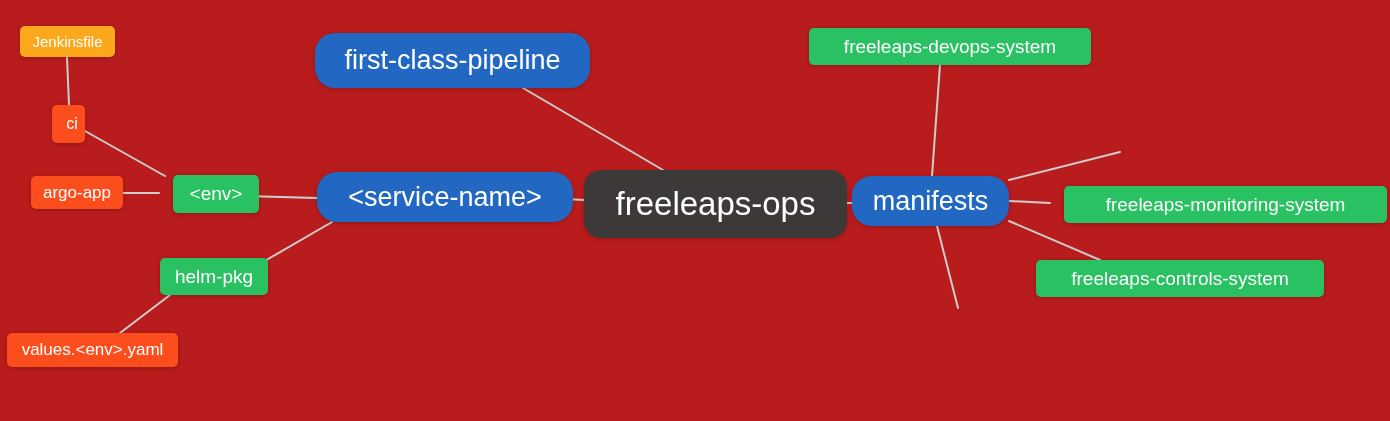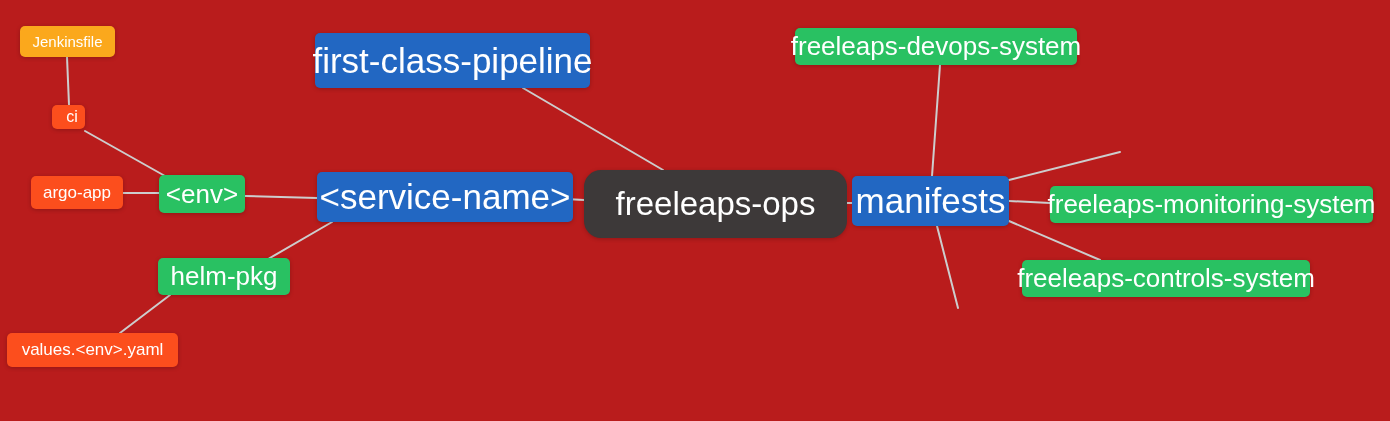--- a/index.html
+++ b/index.html
@@ -26,22 +26,22 @@
     box-sizing: border-box;
   }
   .blue  { background: #2267c2; }
   .green { background: #29c162; }
   .amber { background: #fba81c; }
   .red   { background: #fc4e1d; }
   .dark  { background: #3d3939; }
   .f15 { font-size: 15px; }
   .f16 { font-size: 16px; }
   .f17 { font-size: 17px; }
-  .f21 { font-size: 26px; }
-  .f29 { font-size: 35px; }
+  .f21 { font-size: 19px; margin-left: 14px; }
+  .f29 { font-size: 27px; border-radius: 20px; }
   .f33 { font-size: 33px; }
 </style>
 </head>
 <body>
 
 <div class="canvas">
 
   <svg class="edges" viewBox="0 0 1390 421" xmlns="http://www.w3.org/2000/svg">
     <line x1="67" y1="57" x2="69" y2="105"></line>
     <line x1="85" y1="131" x2="165" y2="176"></line>
@@ -54,27 +54,27 @@
     <line x1="847" y1="203" x2="852" y2="203"></line>
     <line x1="932" y1="176" x2="940" y2="65"></line>
     <line x1="1009" y1="180" x2="1120" y2="152"></line>
     <line x1="1009" y1="201" x2="1050" y2="203"></line>
     <line x1="1009" y1="221" x2="1100" y2="260"></line>
     <line x1="937" y1="226" x2="958" y2="308"></line>
   </svg>
 
   <div class="node amber f15" style="left:20px;  top:26px;  width:95px;  height:31px;">Jenkinsfile</div>
 
-  <div class="node red f16" style="left:52px;  top:105px; width:33px;  height:24px;padding-left:7px;">ci</div>
+  <div class="node red f16" style="left:52px;  top:105px; width:33px;  height:38px;padding-left:7px;">ci</div>
 
   <div class="node red f17" style="left:31px;  top:176px; width:92px;  height:33px;">argo-app</div>
 
   <div class="node green f21" style="left:159px; top:175px; width:86px;  height:38px;">&lt;env&gt;</div>
 
-  <div class="node green f21" style="left:158px; top:258px; width:132px; height:37px;">helm-pkg</div>
+  <div class="node green f21" style="left:146px; top:258px; width:108px; height:37px;">helm-pkg</div>
 
   <div class="node red f17" style="left:7px;   top:333px; width:171px; height:34px;">values.&lt;env&gt;.yaml</div>
 
   <div class="node blue f29" style="left:315px; top:33px;  width:275px; height:55px;">first-class-pipeline</div>
 
   <div class="node blue f29" style="left:317px; top:172px; width:256px; height:50px;">&lt;service-name&gt;</div>
 
   <div class="node dark f33" style="left:584px; top:170px; width:263px; height:68px;border-radius:17px;">freeleaps-ops</div>
 
   <div class="node blue f29" style="left:852px; top:176px; width:157px; height:50px;">manifests</div>

